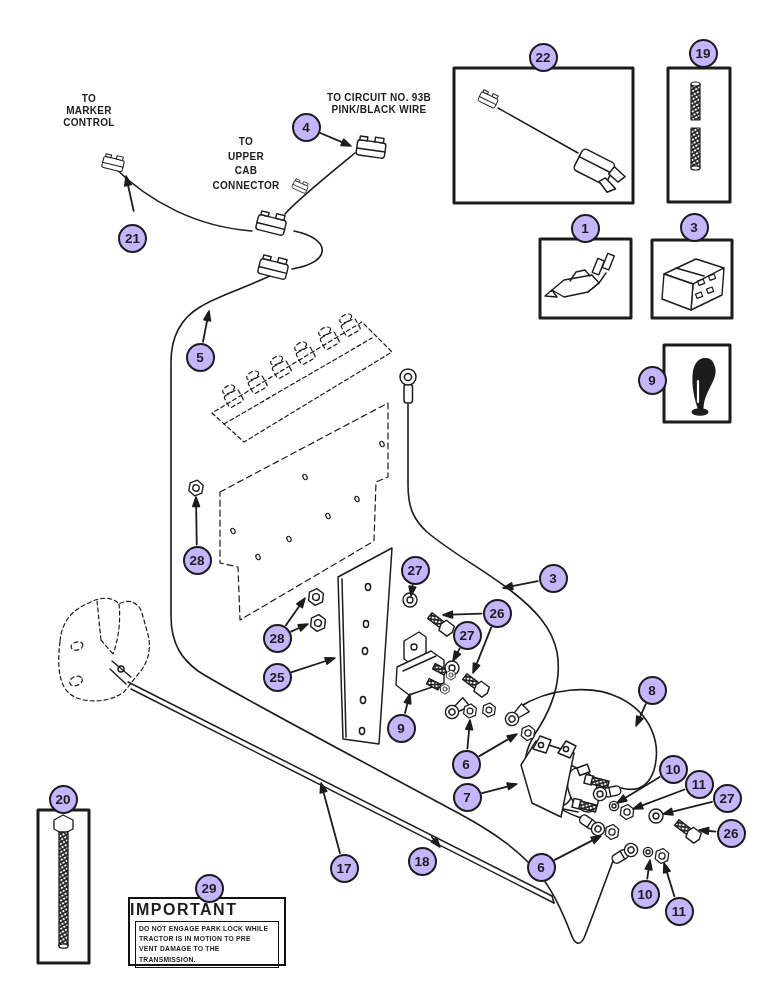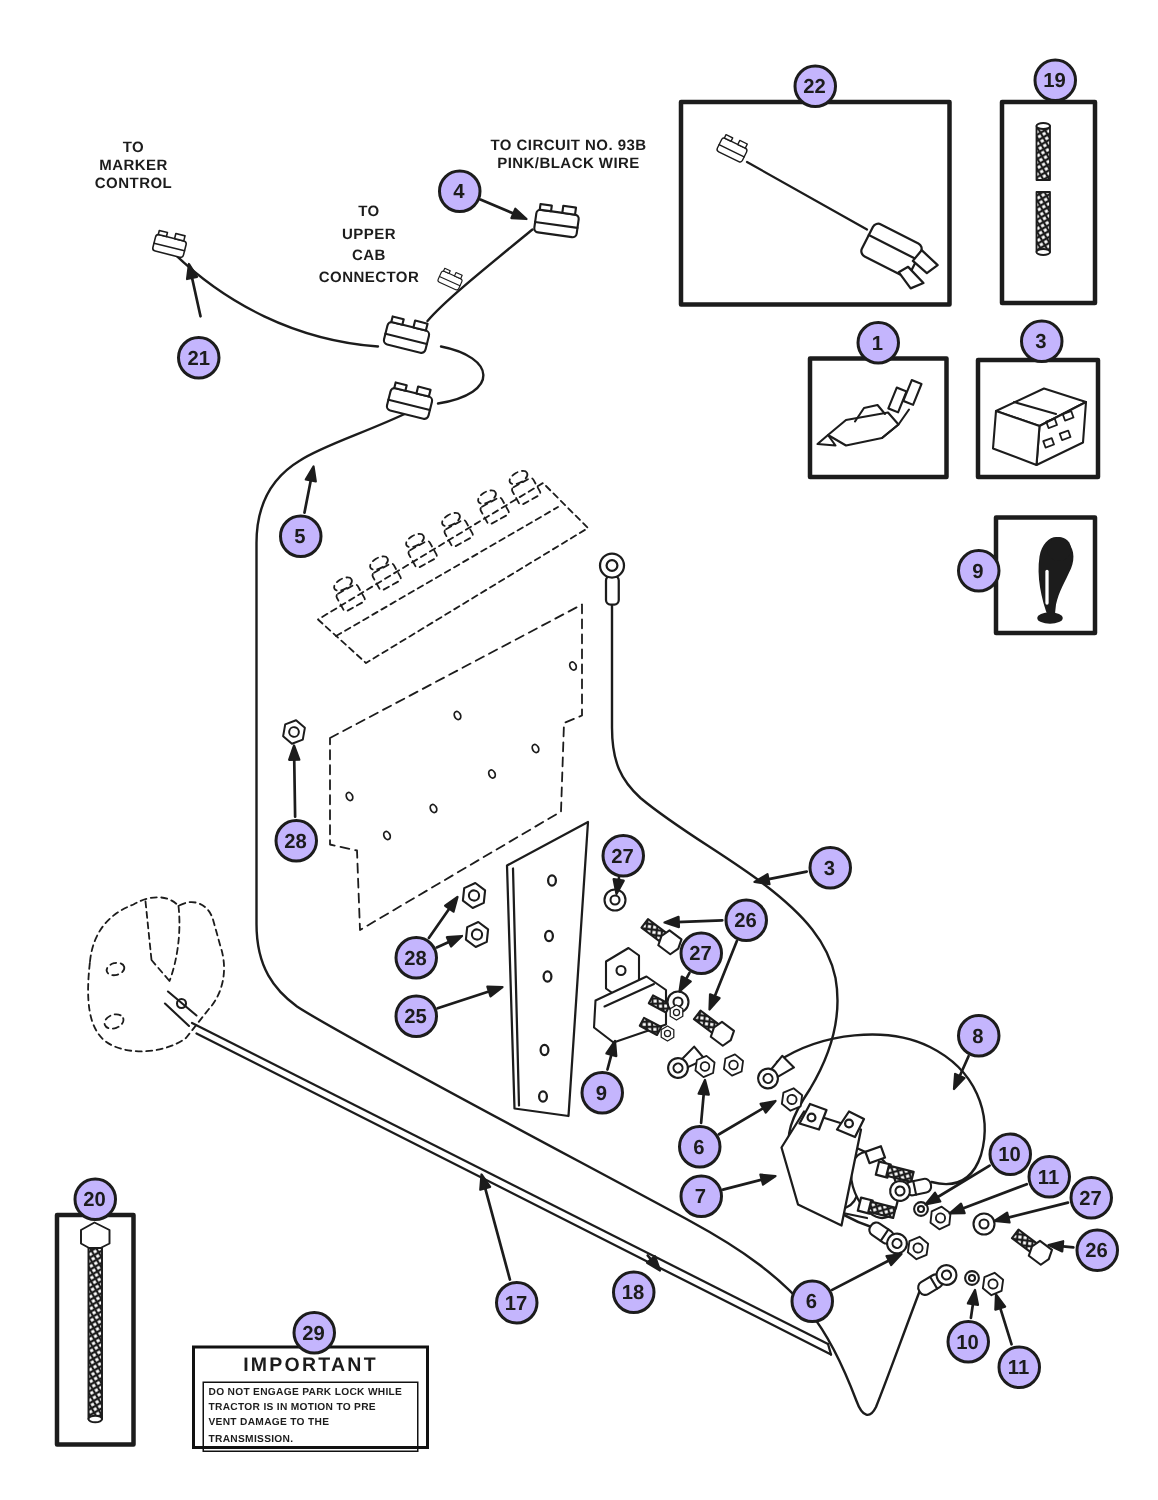--- a/index.html
+++ b/index.html
@@ -18,21 +18,21 @@
     position:absolute;box-sizing:border-box;width:29px;height:29px;
     border:2.4px solid #1c1c1c;border-radius:50%;background:#c4b5fd;
     display:flex;align-items:center;justify-content:center;
     font-weight:bold;font-size:13.5px;z-index:6;
   }
   .decal{
     position:absolute;left:128px;top:897px;width:158px;height:69px;
     border:2.5px solid #111;background:#fff;box-sizing:border-box;z-index:5;
   }
   .decal-title{
-    font-weight:900;font-size:13px;line-height:22px;text-align:center;
+    font-weight:900;font-size:16px;line-height:22px;text-align:left;
     letter-spacing:1.5px;margin-top:0px;
   }
   .decal-body{
     border:1.8px solid #111;margin:0 5px;padding:2px 3px;
     font-weight:bold;font-size:6.8px;line-height:10.2px;letter-spacing:.2px;
     white-space:pre-line;text-align:left;
   }
 </style>
 </head>
 <body>

